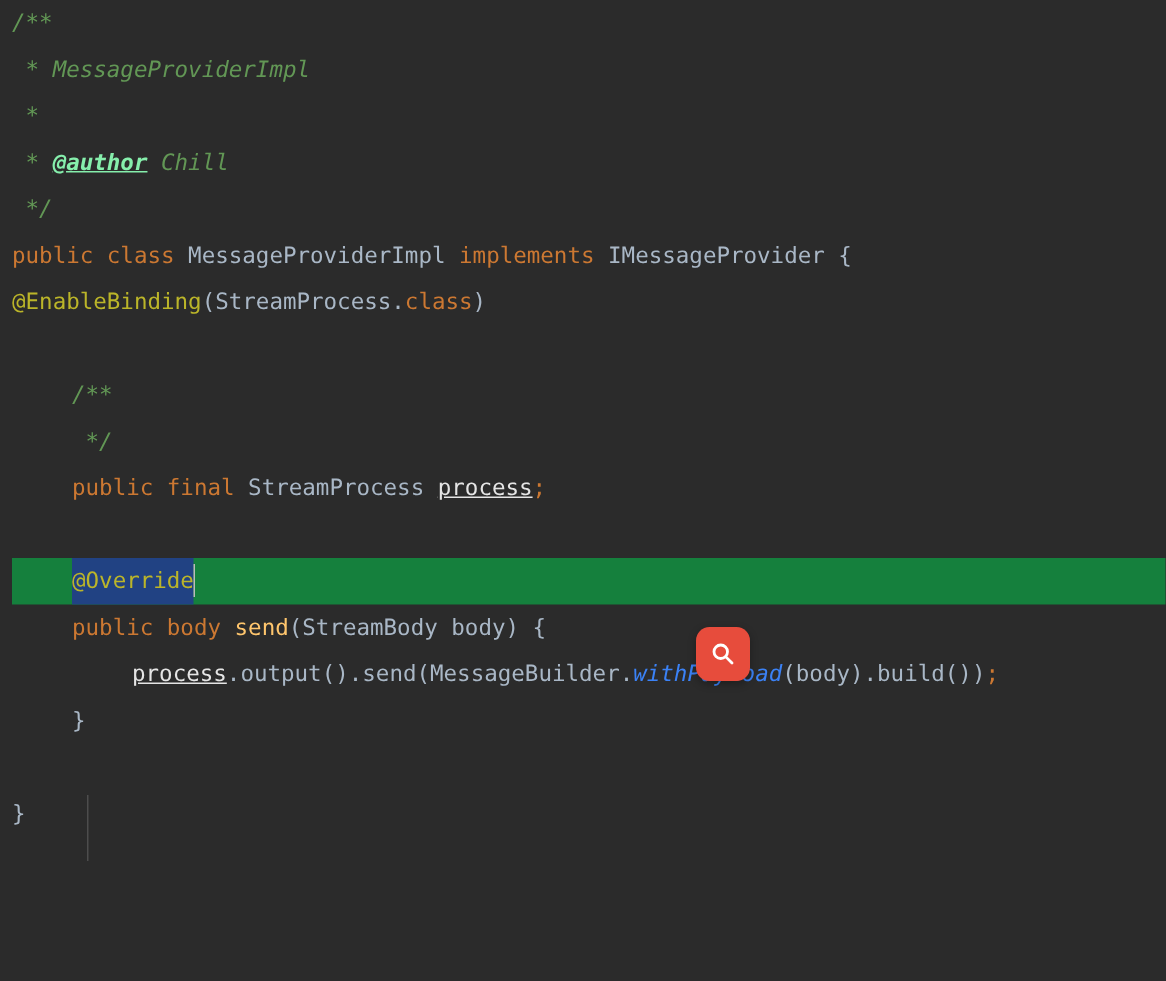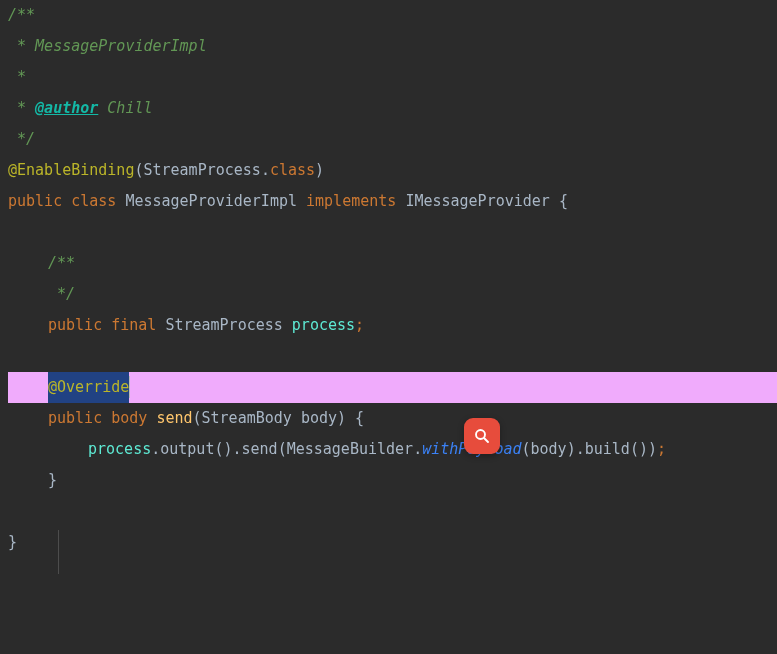--- a/index.html
+++ b/index.html
@@ -13,32 +13,32 @@
     height: 654px;
     overflow: hidden;
     position: relative;
   }
   .editor {
     padding-left: 8px;
     position: relative;
   }
   .line { white-space: pre; height: 31px; }
   .comment { color: #629755; font-style: italic; }
-  .tag { color: #14b8a6; font-style: italic; text-decoration: underline; font-weight: bold; }
+  .tag { color: #86efac; font-style: italic; text-decoration: underline; font-weight: bold; }
   .annotation { color: #bbb529; }
   .keyword { color: #cc7832; }
   .classname { color: #a9b7c6; }
   .method { color: #ffc66d; }
   .static-method { color: #3b82f6; font-style: italic; }
-  .field { color: #5eead4; }
+  .field { color: #e5e5e5; text-decoration: underline; }
   .punct { color: #a9b7c6; }
   .indent1 { padding-left: 40px; }
   .indent2 { padding-left: 80px; }
   .current-line {
-    background: #f0abfc;
+    background: #15803d;
   }
   .selection {
     background: #214283;
     display: inline-block;
   }
   .caret {
     display: inline-block;
     width: 1px;
     height: 22px;
     background: #bbbbbb;
@@ -74,23 +74,23 @@
 <body>
 
 <div class="editor">
 
   <div class="line"><span class="comment">/**</span></div>
   <div class="line"><span class="comment"> * MessageProviderImpl</span></div>
   <div class="line"><span class="comment"> *</span></div>
   <div class="line"><span class="comment"> * </span><span class="tag">@author</span><span class="comment"> Chill</span></div>
   <div class="line"><span class="comment"> */</span></div>
 
+  <div class="line"><span class="keyword">public</span> <span class="keyword">class</span> <span class="classname">MessageProviderImpl</span> <span class="keyword">implements</span> <span class="classname">IMessageProvider</span> <span class="punct">{</span></div>
+
   <div class="line"><span class="annotation">@EnableBinding</span><span class="punct">(</span><span class="classname">StreamProcess</span><span class="punct">.</span><span class="keyword">class</span><span class="punct">)</span></div>
-
-  <div class="line"><span class="keyword">public</span> <span class="keyword">class</span> <span class="classname">MessageProviderImpl</span> <span class="keyword">implements</span> <span class="classname">IMessageProvider</span> <span class="punct">{</span></div>
 
   <div class="line"></div>
 
   <div class="line indent1"><span class="comment">/**</span></div>
   <div class="line indent1"><span class="comment"> */</span></div>
 
   <div class="line indent1"><span class="keyword">public</span> <span class="keyword">final</span> <span class="classname">StreamProcess</span> <span class="field">process</span><span class="keyword">;</span></div>
 
   <div class="line"></div>
 

